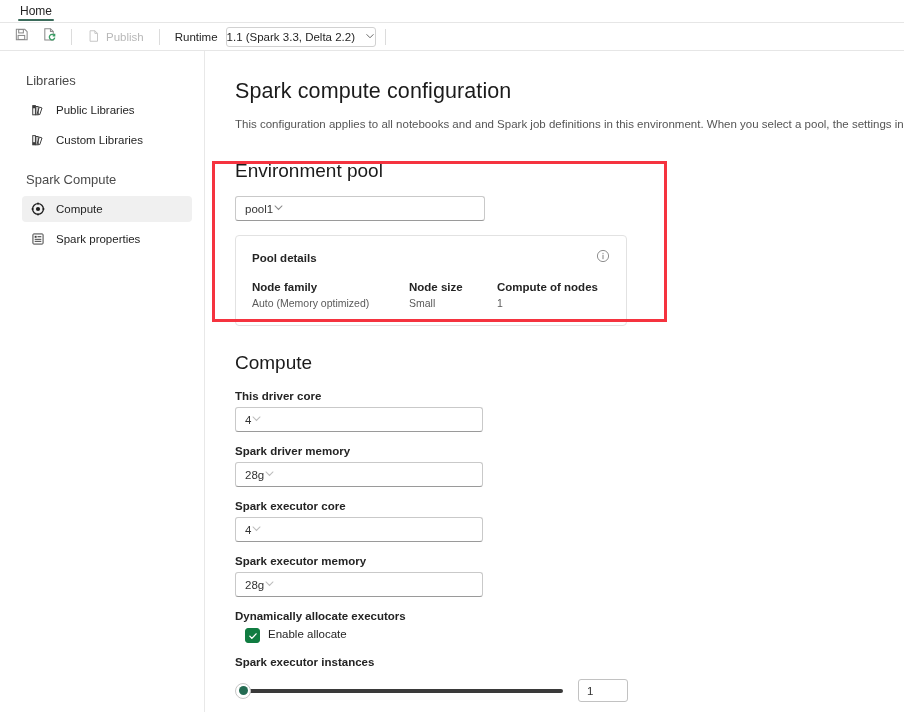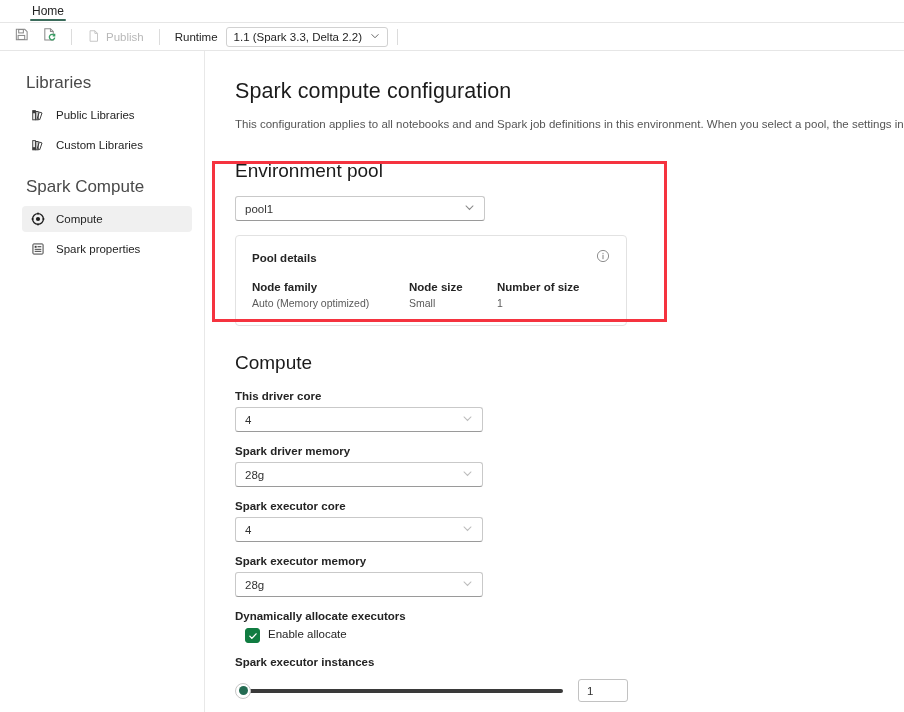--- a/index.html
+++ b/index.html
@@ -16,21 +16,21 @@
     position: relative;
   }
 
   
   .tabstrip {
     height: 23px;
     background: #ffffff;
     border-bottom: 1px solid #e6e6e6;
     display: flex;
     align-items: stretch;
-    padding-left: 24px;
+    padding-left: 12px;
     box-sizing: border-box;
   }
   .tab {
     display: flex;
     align-items: center;
     font-size: 12px;
     color: #242424;
     padding: 0 8px;
     position: relative;
     cursor: default;
@@ -92,21 +92,21 @@
   }
   .tb-combo {
     display: flex;
     align-items: center;
     justify-content: space-between;
     gap: 8px;
     border: 1px solid #d1d1d1;
     border-radius: 3px;
     background: #ffffff;
     height: 20px;
-    padding: 0 7px;
+    padding: 0 0;
     font-size: 11.5px;
     color: #242424;
     cursor: pointer;
     min-width: 150px;
     box-sizing: border-box;
   }
 
   
   .shell {
     display: flex;
@@ -116,21 +116,21 @@
   
   .sidenav {
     width: 205px;
     min-width: 205px;
     background: #ffffff;
     border-right: 1px solid #e8e8e8;
     padding-top: 22px;
     box-sizing: border-box;
   }
   .nav-group-title {
-    font-size: 17px;
+    font-size: 13px;
     color: #4a4a4a;
     padding: 0 0 0 26px;
     margin-bottom: 9px;
     margin-top: 0;
   }
   .nav-group + .nav-group {
     margin-top: 19px;
   }
   .nav-item {
     display: flex;
@@ -211,21 +211,20 @@
   }
   .dropdown {
     width: 248px;
     height: 25px;
     border: 1px solid #c9c9c9;
     border-bottom-color: #9a9a9a;
     border-radius: 3px;
     background: #ffffff;
     display: flex;
     align-items: center;
-    justify-content: space-between;
     padding: 0 9px;
     box-sizing: border-box;
     font-size: 11.5px;
     color: #333333;
     cursor: pointer;
   }
   .dropdown.pool {
     width: 250px;
   }
   .field-block {
@@ -511,21 +510,21 @@
       <div class="pool-cols">
         <div class="pool-col c1">
           <div class="pool-col-head">Node family</div>
           <div class="pool-col-val">Auto (Memory optimized)</div>
         </div>
         <div class="pool-col c2">
           <div class="pool-col-head">Node size</div>
           <div class="pool-col-val">Small</div>
         </div>
         <div class="pool-col c3">
-          <div class="pool-col-head">Number of size</div>
+          <div class="pool-col-head">Compute of nodes</div>
           <div class="pool-col-val">1</div>
         </div>
       </div>
     </div>
 
     <h2 class="section-title compute">Compute</h2>
 
     <div class="field-block">
       <div class="field-label">This driver core</div>
       <div class="dropdown">

